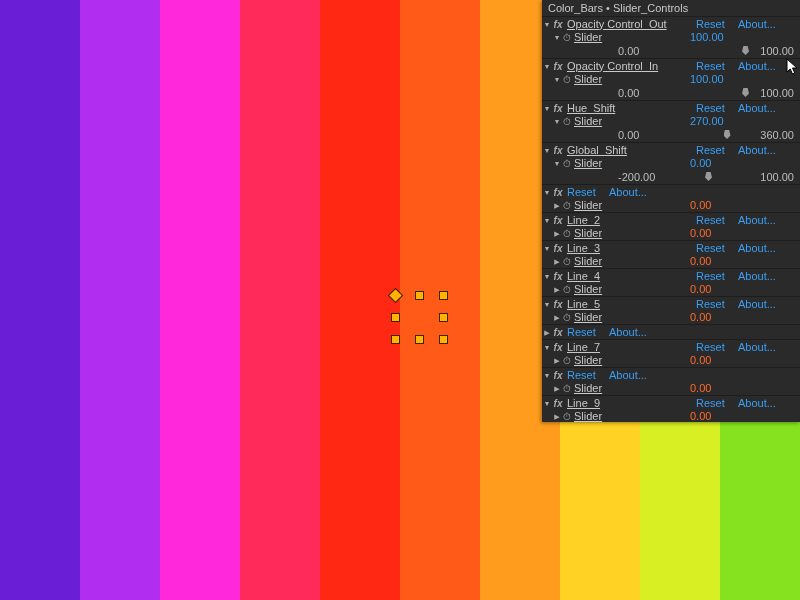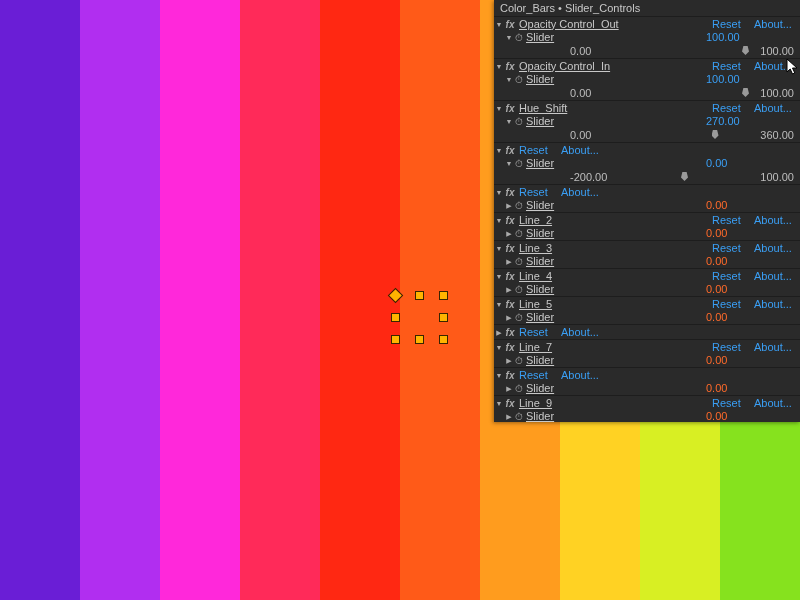--- a/index.html
+++ b/index.html
@@ -24,21 +24,21 @@
   .handle.anchor {
     width: 9px; height: 9px;
     background: #ffb400; outline: 1px solid #3a2500;
     transform: rotate(45deg);
   }
 
   
   .panel {
     position: absolute;
     top: 0; right: 0;
-    width: 306px;
+    width: 258px;
     height: 422px;
     background: #2a2a2a;
     color: #bdbdbd;
     font-size: 11px;
     line-height: 13px;
     overflow: hidden;
     box-shadow: -1px 1px 4px rgba(0,0,0,.4);
   }
   .crumb {
     padding: 2px 6px 1px 6px;
@@ -47,21 +47,21 @@
     border-bottom: 1px solid #1d1d1d;
     background: #2a2a2a;
   }
 
   .effect { border-top: 1px solid #1d1d1d; }
   .effect:first-of-type { border-top: none; }
 
   .row {
     display: flex; align-items: center;
     height: 13px;
-    padding: 0 6px 0 0;
+    padding: 0 22px 0 0;
     position: relative;
   }
   .row.head { height: 14px; }
 
   .tw {
     width: 10px; text-align: center;
     color: #aaa; cursor: pointer;
     font-size: 9px; line-height: 13px;
   }
   .tw.closed::before { content: "▶"; font-size: 7px; }
@@ -208,20 +208,21 @@
           <span class="track">
             <span class="knob" style="left:calc(75% - 4px)"></span>
           </span>
           <span class="max">360.00</span>
         </div>
       </div>
       <div class="effect">
         <div class="row head">
           <span class="tw open"></span>
           <span class="fx">fx</span>
+          <span class="name">Global_Shift</span>
           <span class="reset">Reset</span>
           <span class="about">About...</span>
         </div>
         <div class="row indent1">
           <span class="tw open"></span>
           <span class="stopwatch">⏱</span>
           <span class="name">Slider</span>
           <span class="val ">0.00</span>
           <span style="width:40px"></span>
         </div>

